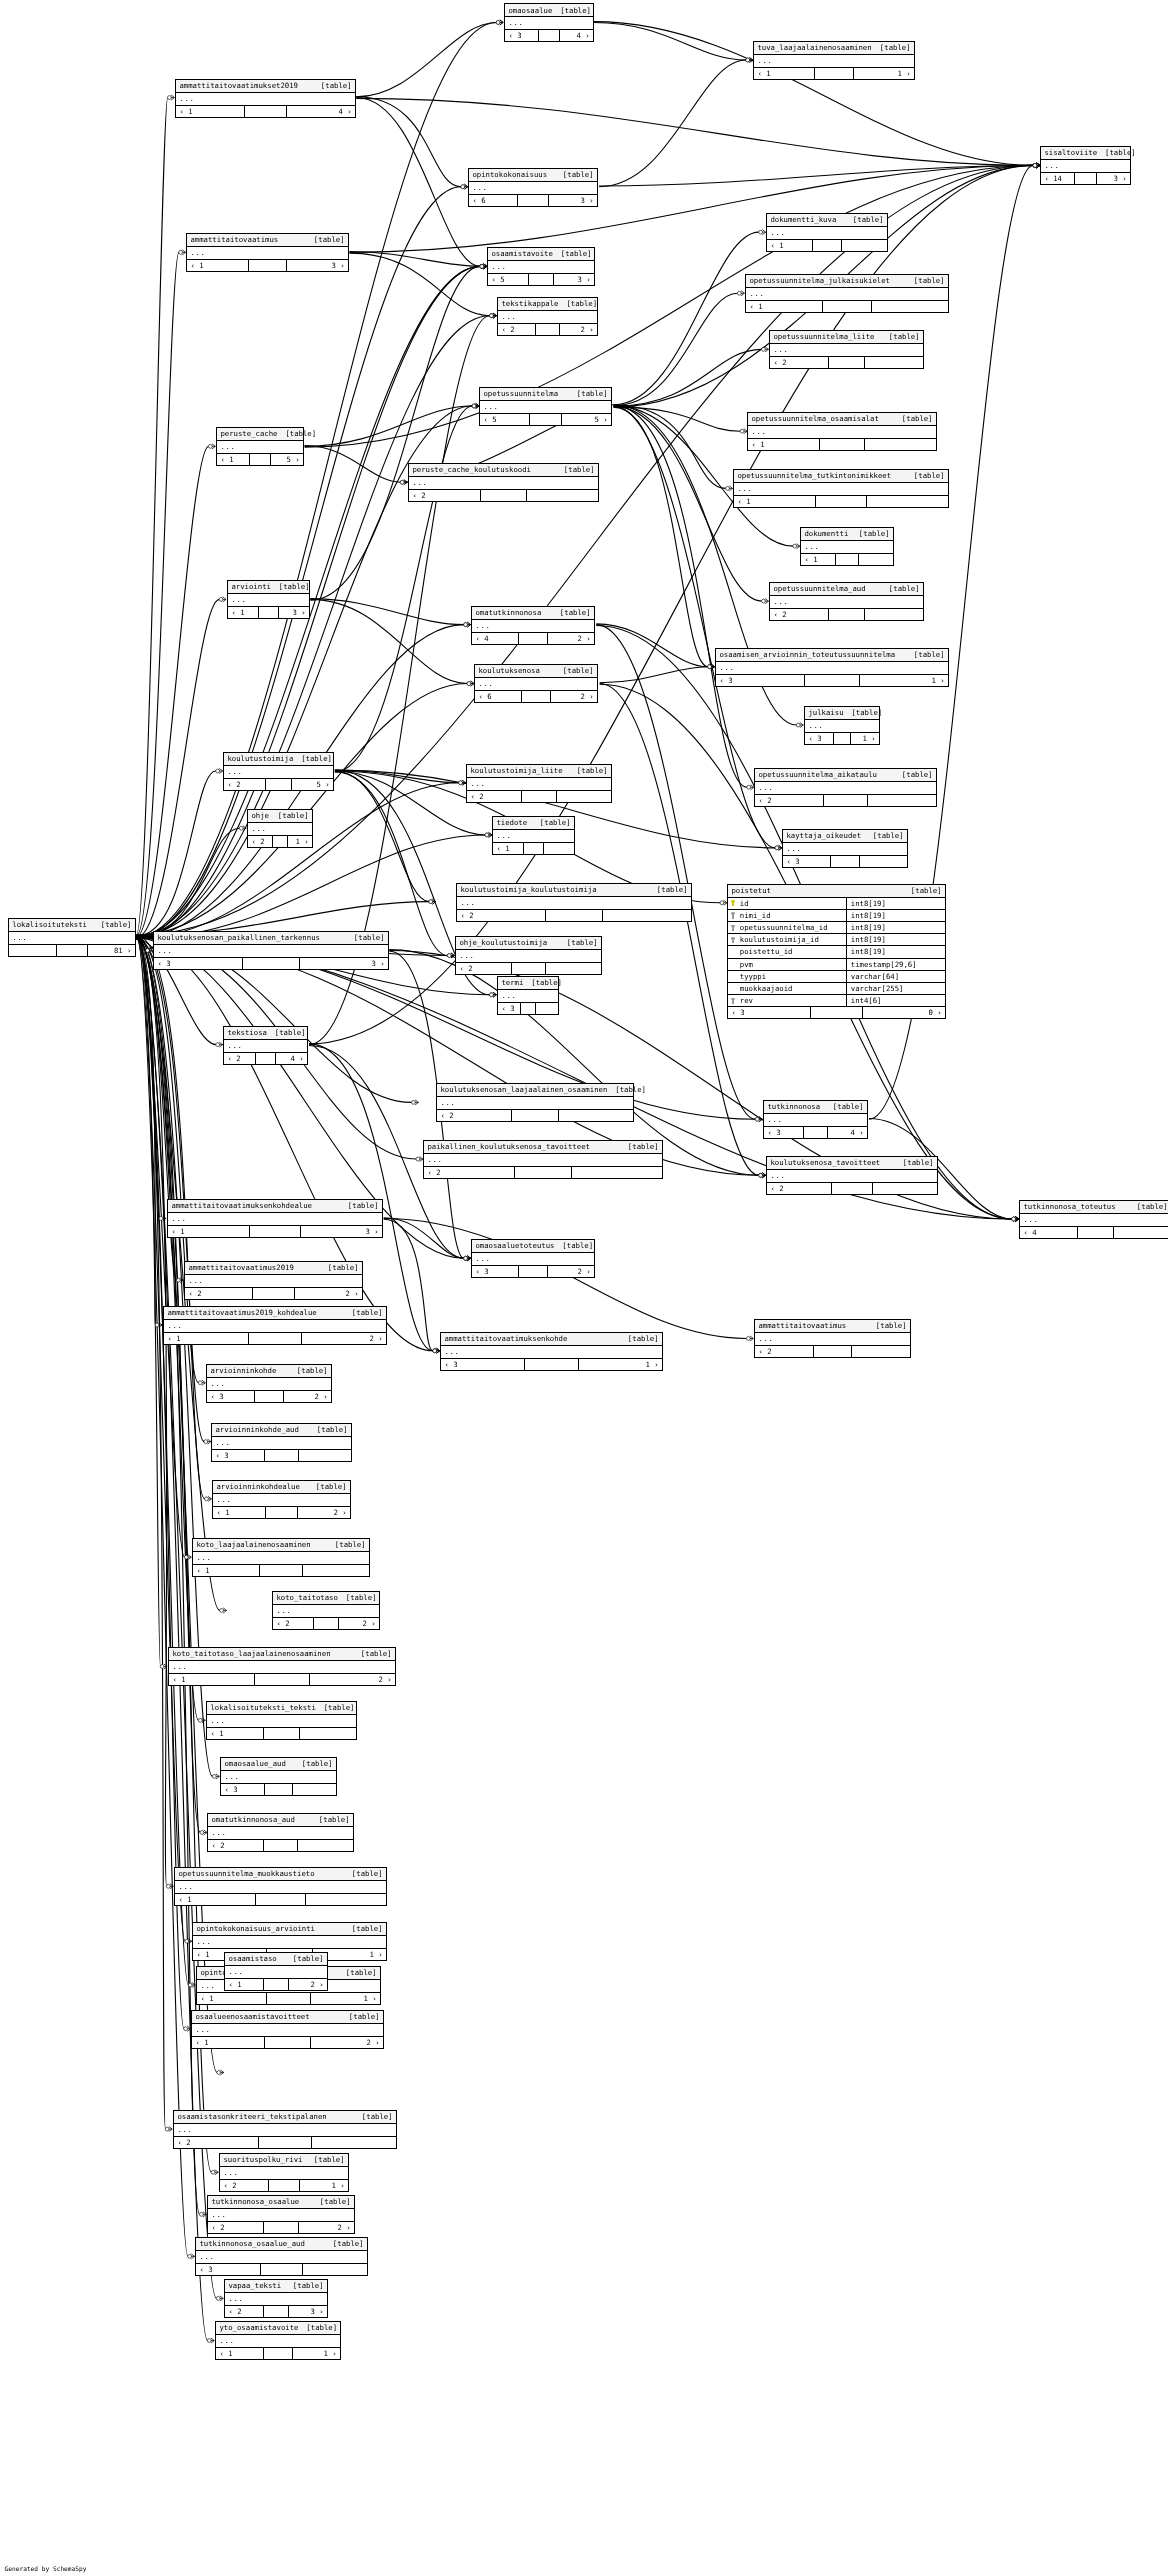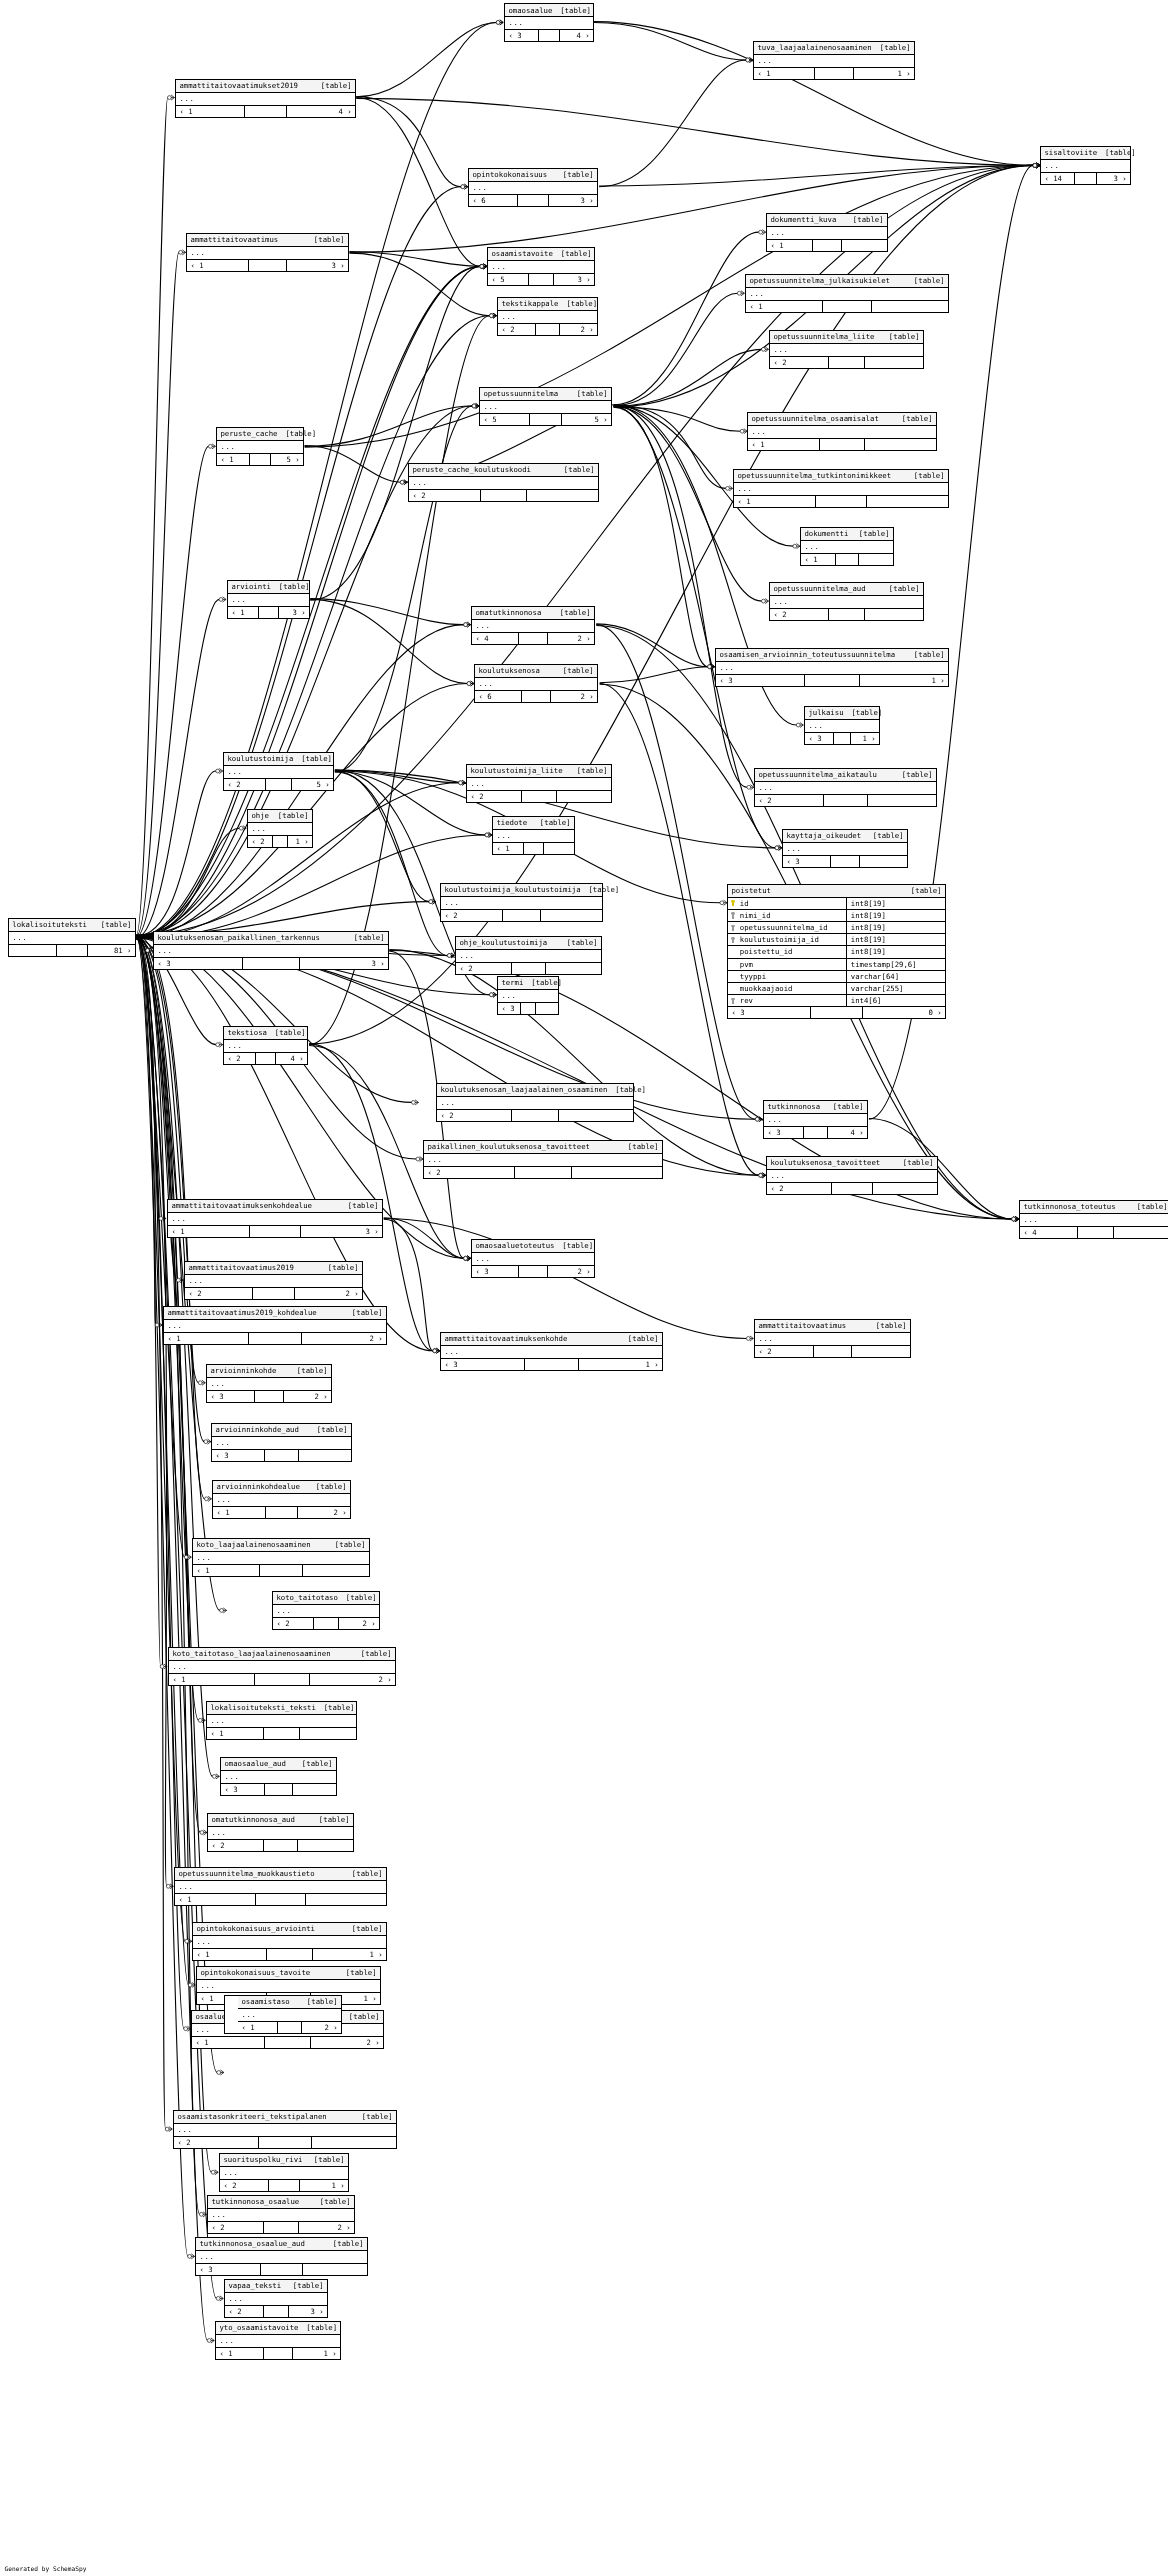--- a/index.html
+++ b/index.html
@@ -1115,21 +1115,21 @@
         <span class="tname">kayttaja_oikeudet</span>
         <span class="ttype">[table]</span>
       </div>
       <div class="body">...</div>
       <div class="foot">
         <span class="cell">‹ 3</span>
         <span class="cell mid"></span>
         <span class="cell"></span>
       </div>
     </div>
-    <div class="tbl" style="left: 440px; top: 883px; width: 163px;">
+    <div class="tbl" style="left: 456px; top: 883px; width: 236px;">
       <div class="hdr">
         <span class="tname">koulutustoimija_koulutustoimija</span>
         <span class="ttype">[table]</span>
       </div>
       <div class="body">...</div>
       <div class="foot">
         <span class="cell">‹ 2</span>
         <span class="cell mid"></span>
         <span class="cell"></span>
       </div>
@@ -1463,21 +1463,21 @@
         <span class="tname">osaalueenosaamistavoitteet</span>
         <span class="ttype">[table]</span>
       </div>
       <div class="body">...</div>
       <div class="foot">
         <span class="cell">‹ 1</span>
         <span class="cell mid"></span>
         <span class="cell">2 ›</span>
       </div>
     </div>
-    <div class="tbl" style="left: 224px; top: 1995px; width: 118px; padding-left: 13px;">
+    <div class="tbl" style="left: 224px; top: 1952px; width: 104px;">
       <div class="hdr">
         <span class="tname">osaamistaso</span>
         <span class="ttype">[table]</span>
       </div>
       <div class="body">...</div>
       <div class="foot">
         <span class="cell">‹ 1</span>
         <span class="cell mid"></span>
         <span class="cell">2 ›</span>
       </div>

